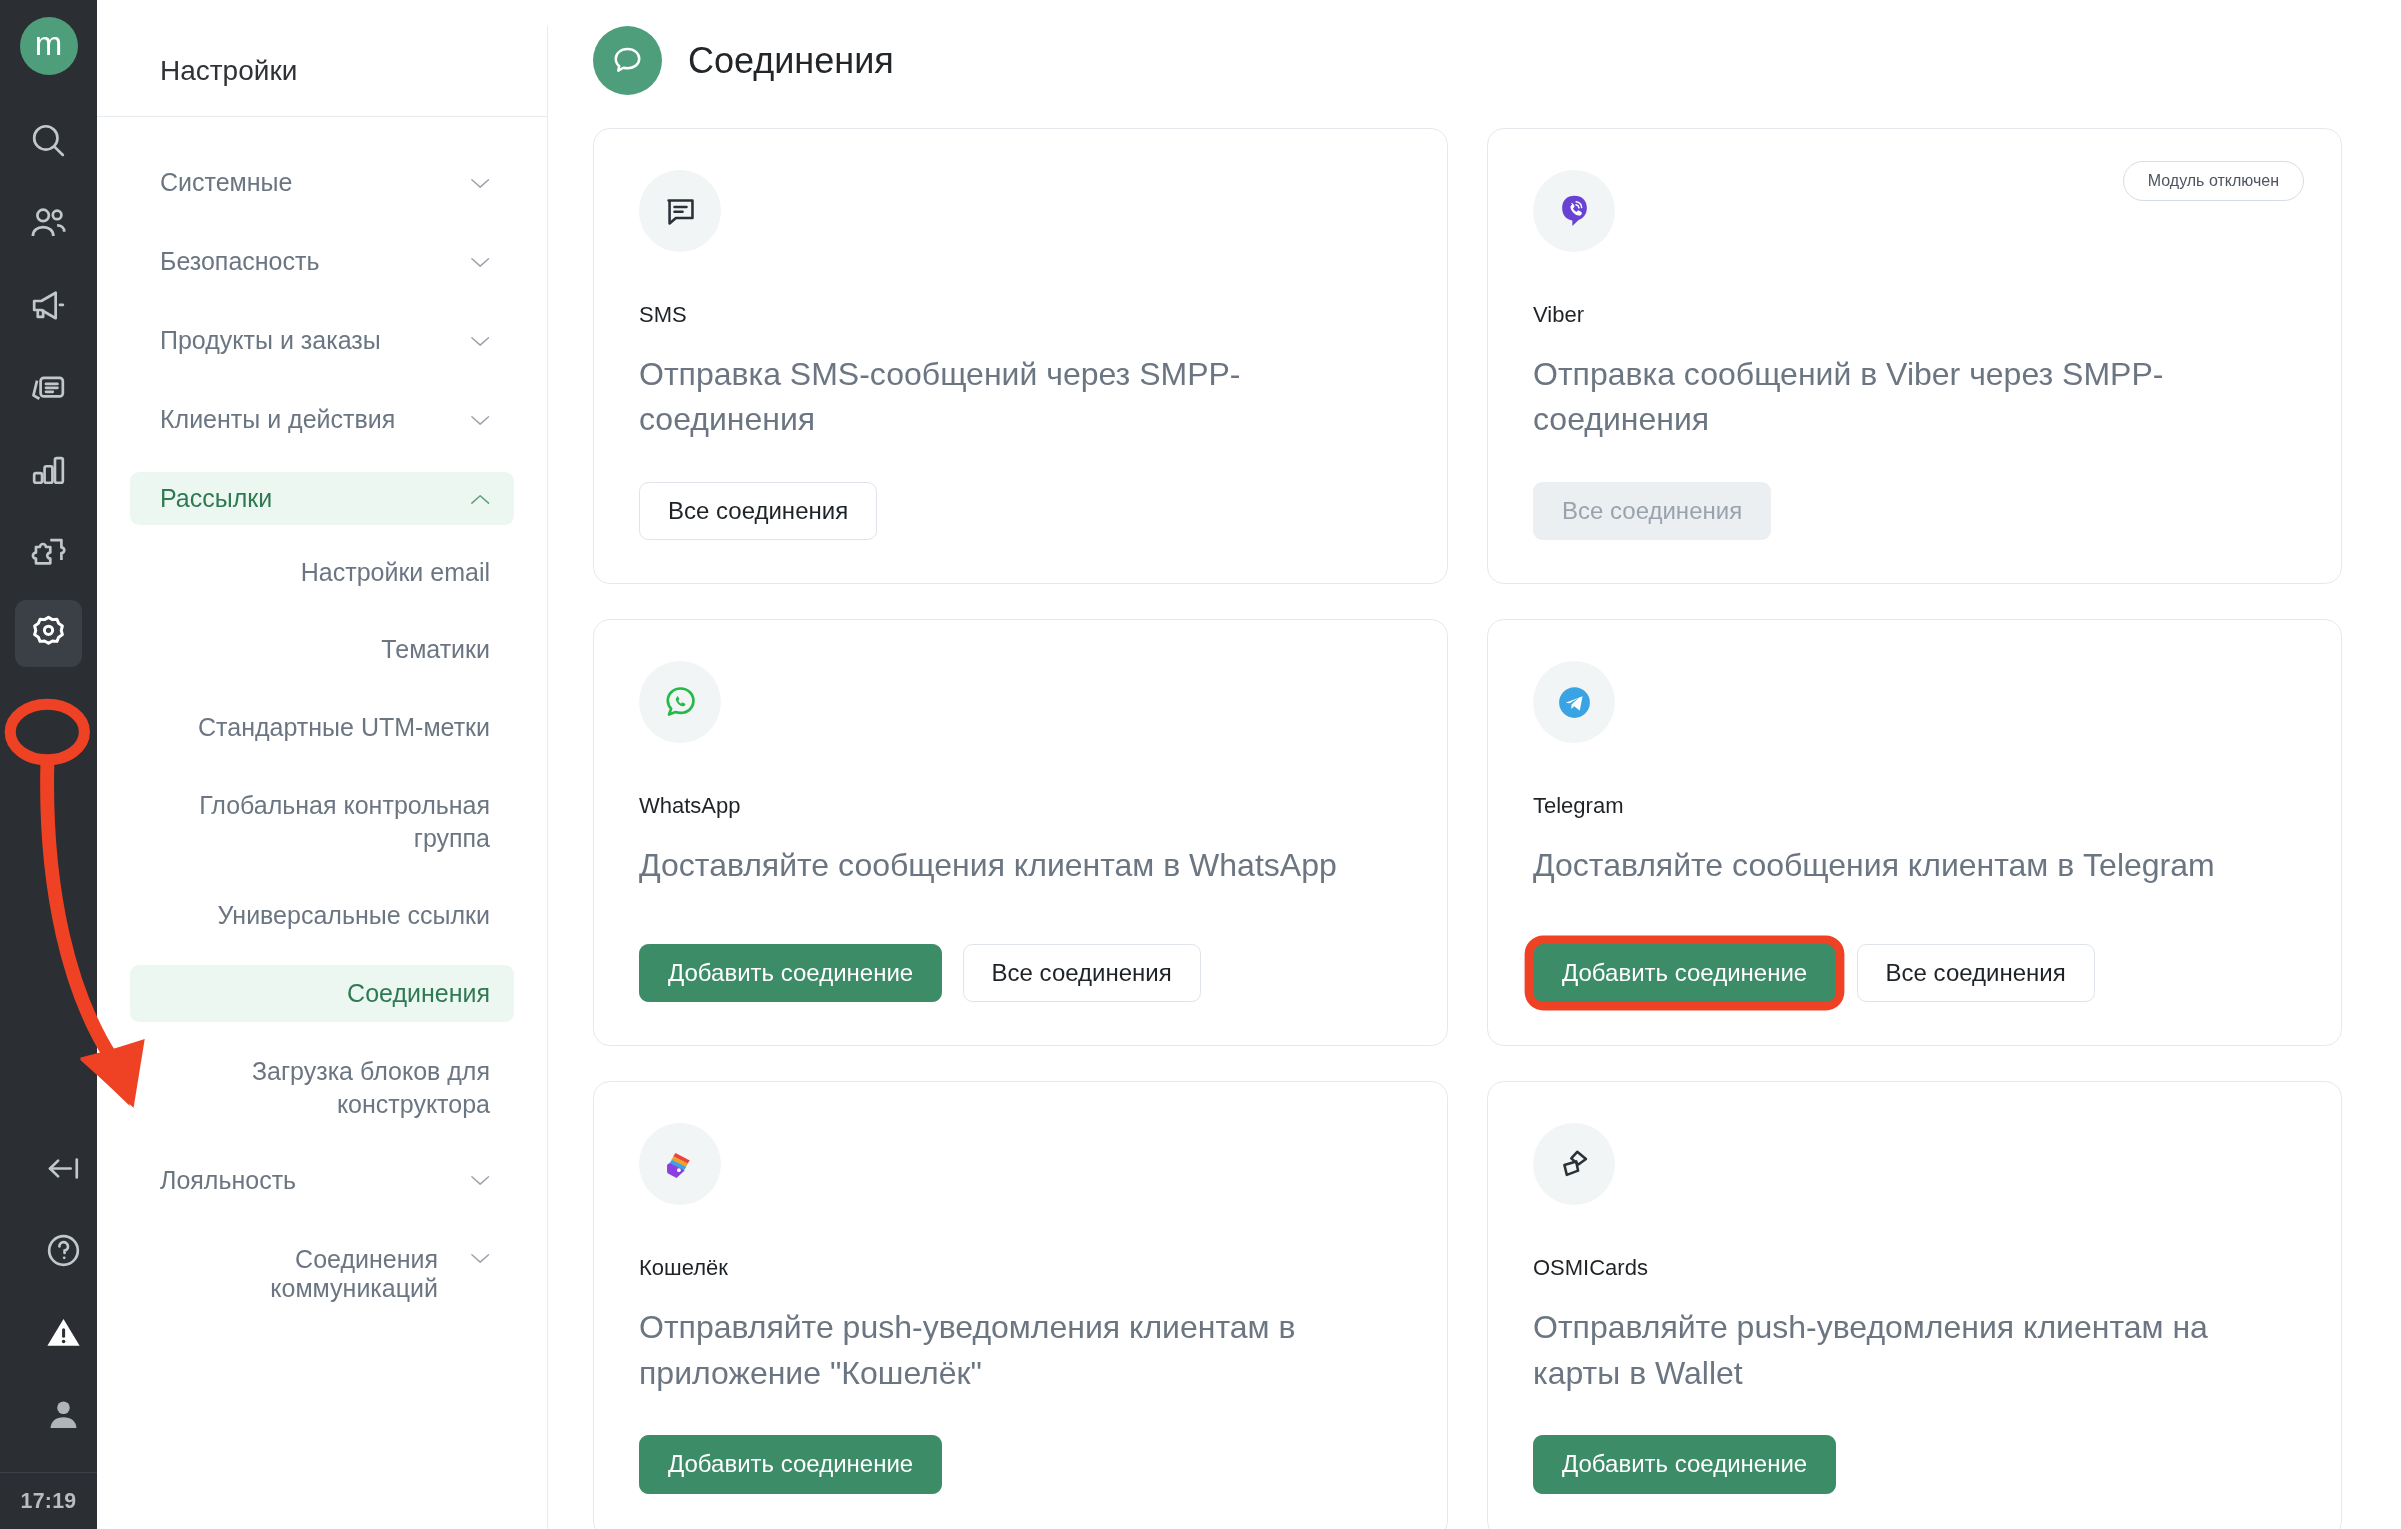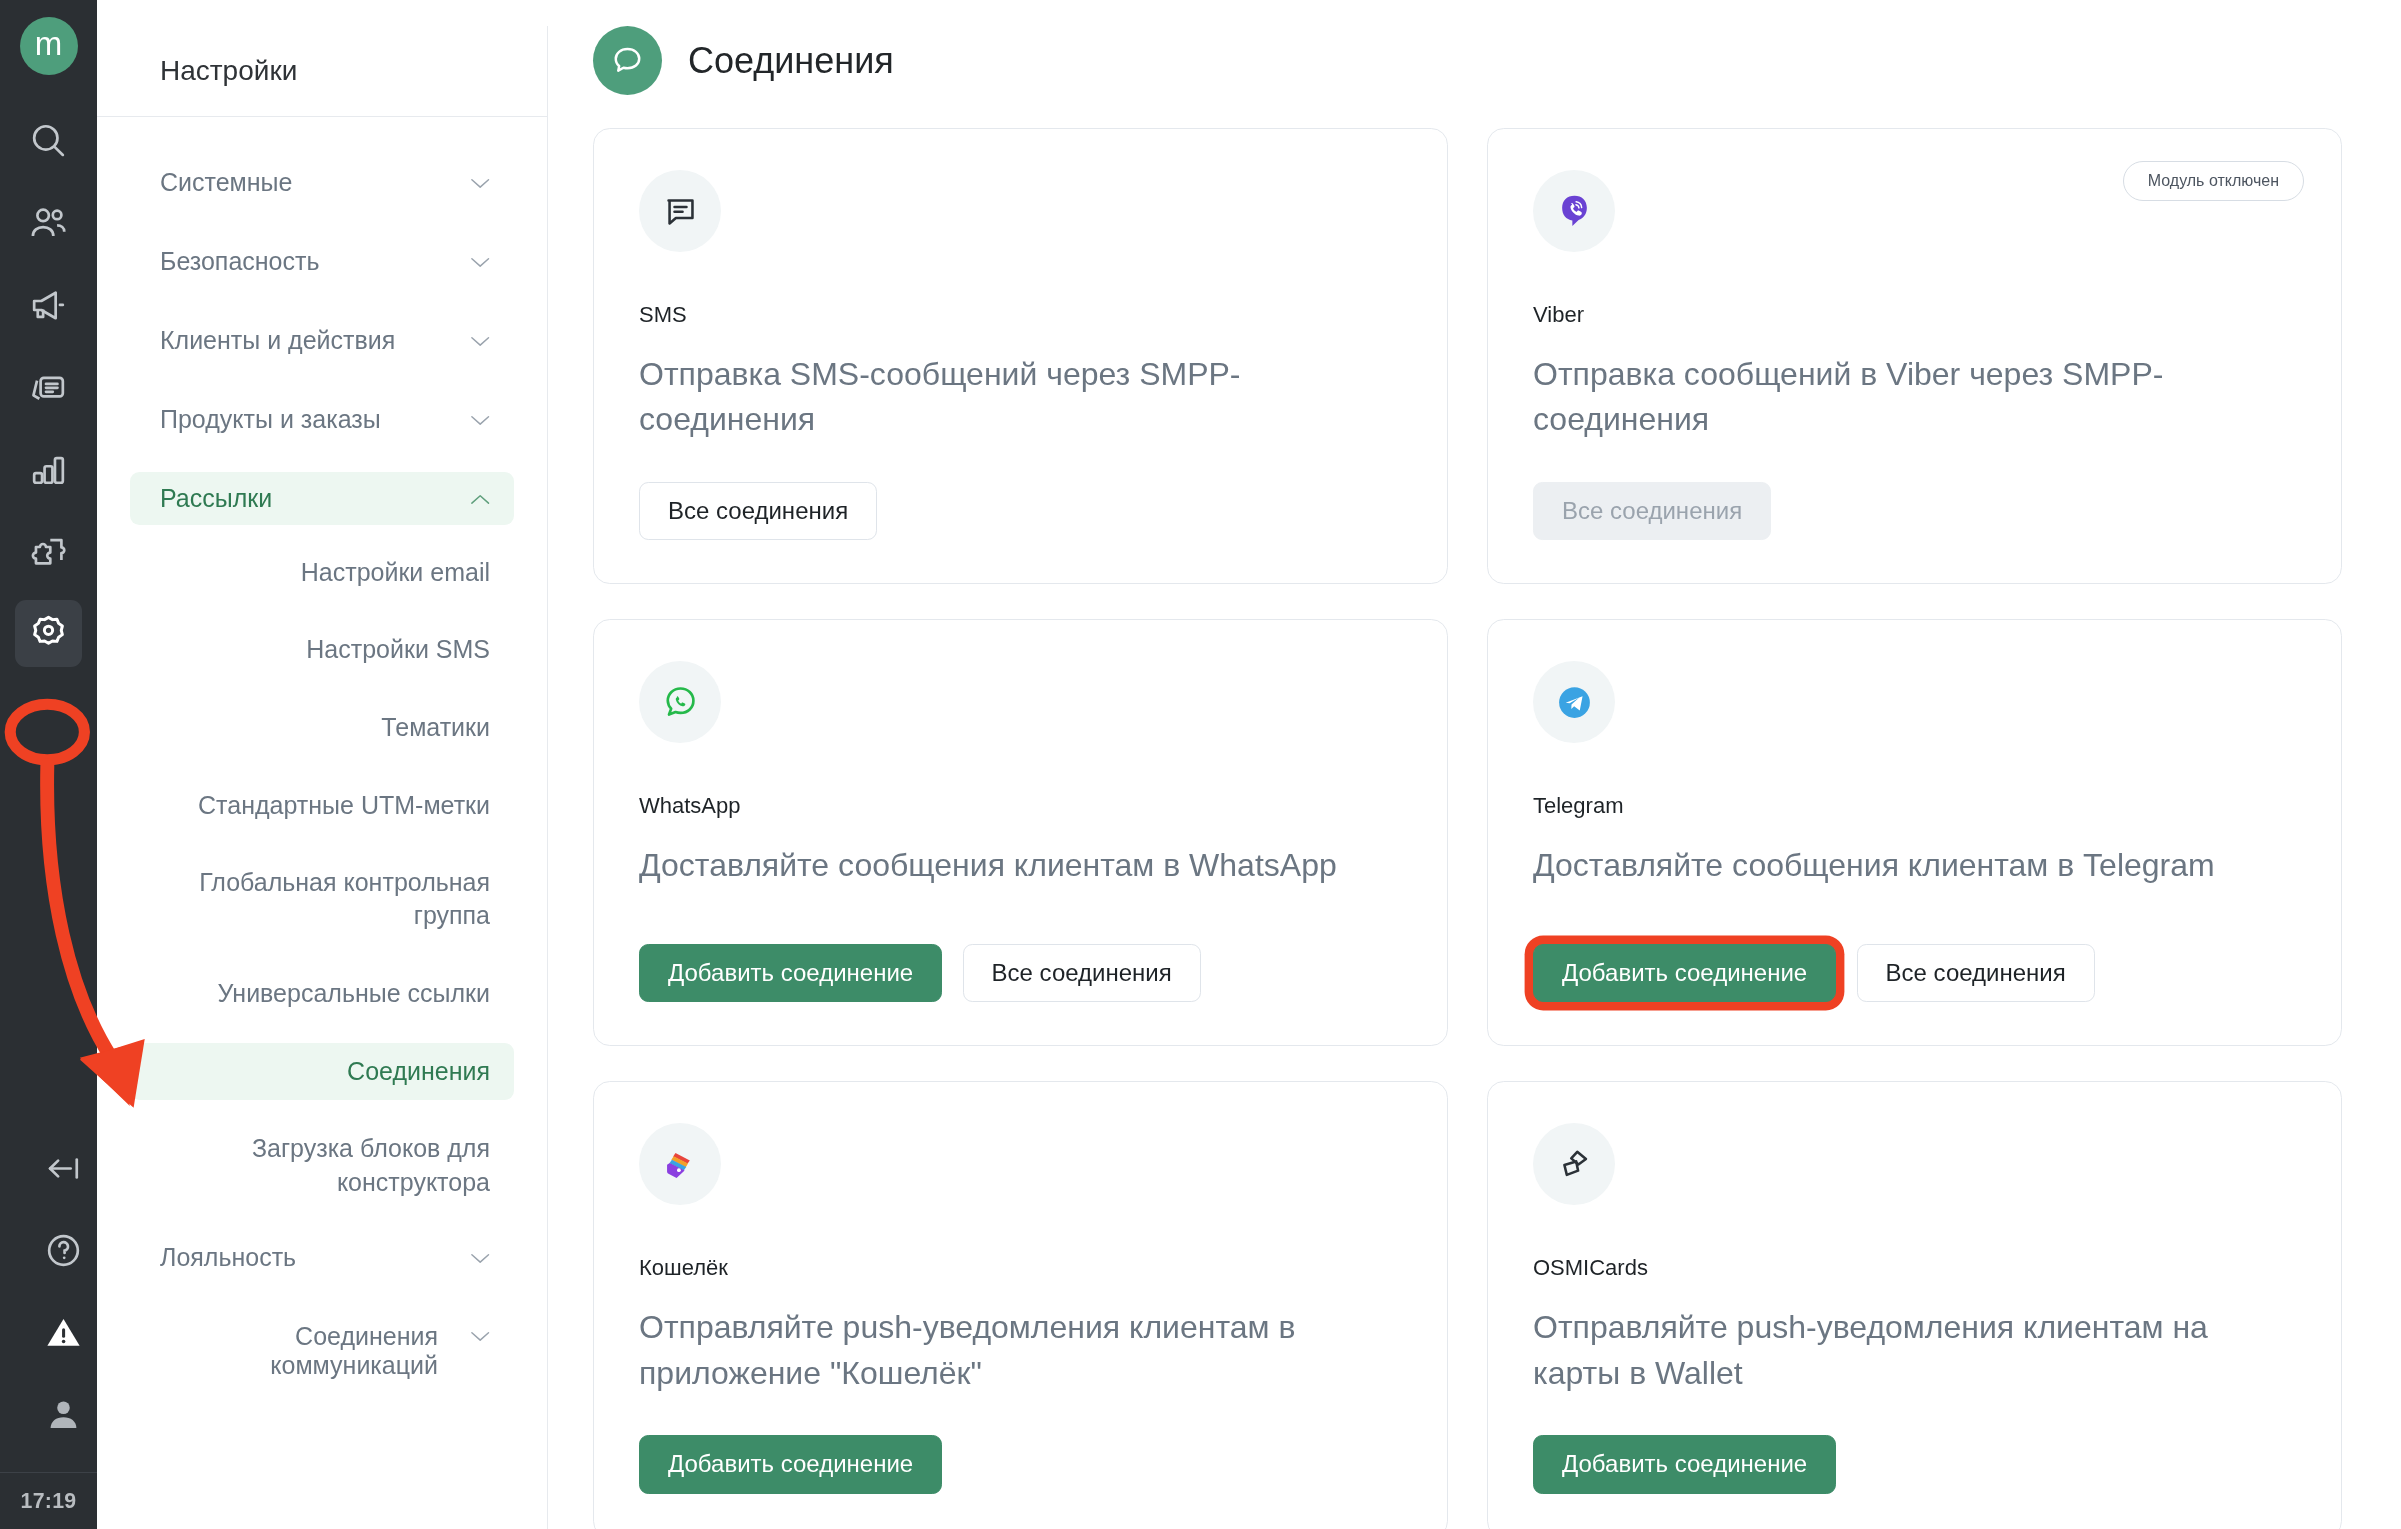--- a/index.html
+++ b/index.html
@@ -353,43 +353,42 @@
       </div>
 
       <div class="nav-group">
         <span>Безопасность</span>
         <svg class="chev" viewBox="0 0 22 13" fill="none" stroke="#9aa3ad" stroke-width="1.6">
             <polyline points="2,3 11,11 20,3" stroke-linecap="round" stroke-linejoin="round"></polyline>
           </svg>
       </div>
 
       <div class="nav-group">
-        <span>Клиенты и действия</span>
+        <span>Продукты и заказы</span>
         <svg class="chev" viewBox="0 0 22 13" fill="none" stroke="#9aa3ad" stroke-width="1.6">
             <polyline points="2,3 11,11 20,3" stroke-linecap="round" stroke-linejoin="round"></polyline>
           </svg>
       </div>
 
       <div class="nav-group">
-        <span>Продукты и заказы</span>
+        <span>Клиенты и действия</span>
         <svg class="chev" viewBox="0 0 22 13" fill="none" stroke="#9aa3ad" stroke-width="1.6">
             <polyline points="2,3 11,11 20,3" stroke-linecap="round" stroke-linejoin="round"></polyline>
           </svg>
       </div>
 
       <div class="nav-group open">
         <span>Рассылки</span>
         <svg class="chev" viewBox="0 0 22 13" fill="none" stroke="#5f9f7c" stroke-width="1.6">
             <polyline points="2,11 11,3 20,11" stroke-linecap="round" stroke-linejoin="round"></polyline>
           </svg>
       </div>
 
       <div class="nav-sub">
         <div class="nav-item">Настройки email</div>
-        <div class="nav-item">Настройки SMS</div>
         <div class="nav-item">Тематики</div>
         <div class="nav-item">Стандартные UTM-метки</div>
         <div class="nav-item">Глобальная контрольная группа</div>
         <div class="nav-item">Универсальные ссылки</div>
         <div class="nav-item active">Соединения</div>
         <div class="nav-item">Загрузка блоков для конструктора</div>
       </div>
 
       <div class="nav-group">
         <span>Лояльность</span>

